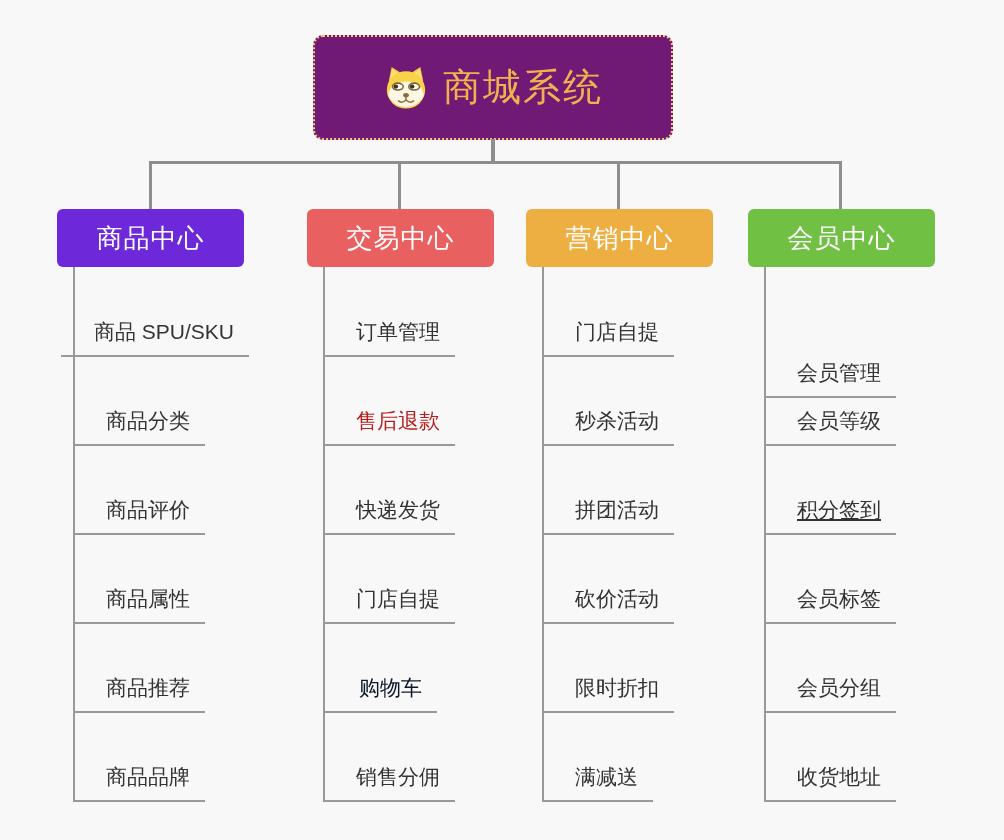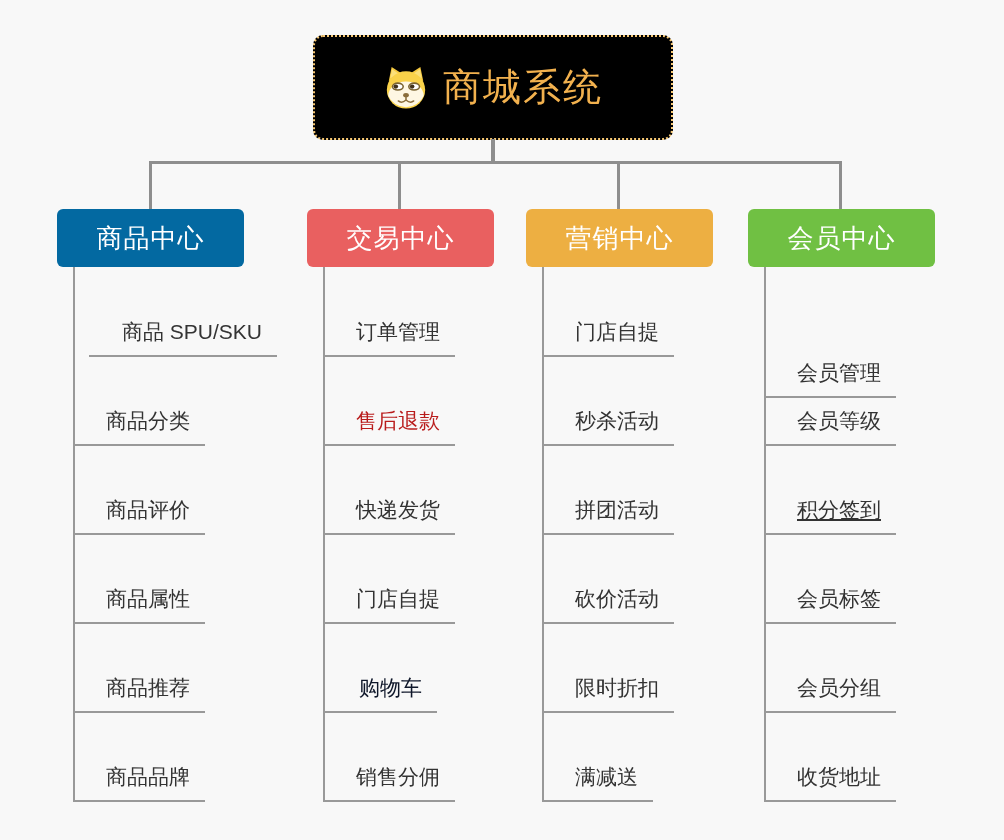--- a/index.html
+++ b/index.html
@@ -13,21 +13,21 @@
     width: 1004px;
     height: 840px;
     background: #F8F8F8;
     overflow: hidden;
   }
   
   .root-node {
     position: absolute;
     left: 313px; top: 35px;
     width: 360px; height: 105px;
-    background: #000000;
+    background: #701a75;
     border: 2px dotted #F7C873;
     border-radius: 10px;
     box-sizing: border-box;
     display: flex;
     align-items: center;
     justify-content: center;
     gap: 14px;
   }
   .root-title {
     font-size: 38px;
@@ -85,23 +85,23 @@
       <ellipse cx="24" cy="30.5" rx="3" ry="2.2" fill="#8A6D3B"></ellipse>
       <path d="M24 32.5 L24 35.5 M24 35.5 Q19.5 39.5 16 36.5 M24 35.5 Q28.5 39.5 32 36.5" fill="none" stroke="#8A6D3B" stroke-width="1.6" stroke-linecap="round"></path>
     </svg>
     <span class="root-title">商城系统</span>
   </div>
 
   <div id="tree-layer">
       <div class="trunk" style="left: 491px; top: 139px; width: 4px; height: 25px; background: rgb(142, 142, 142);"></div>
       <div class="trunk" style="left: 149px; top: 161px; width: 693px; height: 3px; background: rgb(142, 142, 142);"></div>
       <div class="trunk" style="left: 149px; top: 161px; width: 3px; height: 48px; background: rgb(142, 142, 142);"></div>
-      <div class="branch-header" style="left: 57px; background: #0369a1;">商品中心</div>
+      <div class="branch-header" style="left: 57px; background: #6d28d9;">商品中心</div>
       <div class="child-line" style="left: 73px; top: 267px; height: 533px; background: rgb(153, 153, 153);"></div>
-      <div class="child-item" style="left: 89px; top: 357px; border-bottom-color: rgb(153, 153, 153); color: rgb(51, 51, 51);">商品 SPU/SKU</div>
+      <div class="child-item" style="left: 61px; top: 357px; border-bottom-color: rgb(153, 153, 153); color: rgb(51, 51, 51);">商品 SPU/SKU</div>
       <div class="child-item" style="left: 73px; top: 446px; border-bottom-color: rgb(153, 153, 153); color: rgb(51, 51, 51);">商品分类</div>
       <div class="child-item" style="left: 73px; top: 535px; border-bottom-color: rgb(153, 153, 153); color: rgb(51, 51, 51);">商品评价</div>
       <div class="child-item" style="left: 73px; top: 624px; border-bottom-color: rgb(153, 153, 153); color: rgb(51, 51, 51);">商品属性</div>
       <div class="child-item" style="left: 73px; top: 713px; border-bottom-color: rgb(153, 153, 153); color: rgb(51, 51, 51);">商品推荐</div>
       <div class="child-item" style="left: 73px; top: 802px; border-bottom-color: rgb(153, 153, 153); color: rgb(51, 51, 51);">商品品牌</div>
       <div class="trunk" style="left: 398px; top: 161px; width: 3px; height: 48px; background: rgb(142, 142, 142);"></div>
       <div class="branch-header" style="left: 307px; background: rgb(233, 96, 96);">交易中心</div>
       <div class="child-line" style="left: 323px; top: 267px; height: 533px; background: rgb(153, 153, 153);"></div>
       <div class="child-item" style="left: 323px; top: 357px; border-bottom-color: rgb(153, 153, 153); color: rgb(51, 51, 51);">订单管理</div>
       <div class="child-item" style="left: 323px; top: 446px; border-bottom-color: rgb(153, 153, 153); color: #b91c1c;">售后退款</div>

